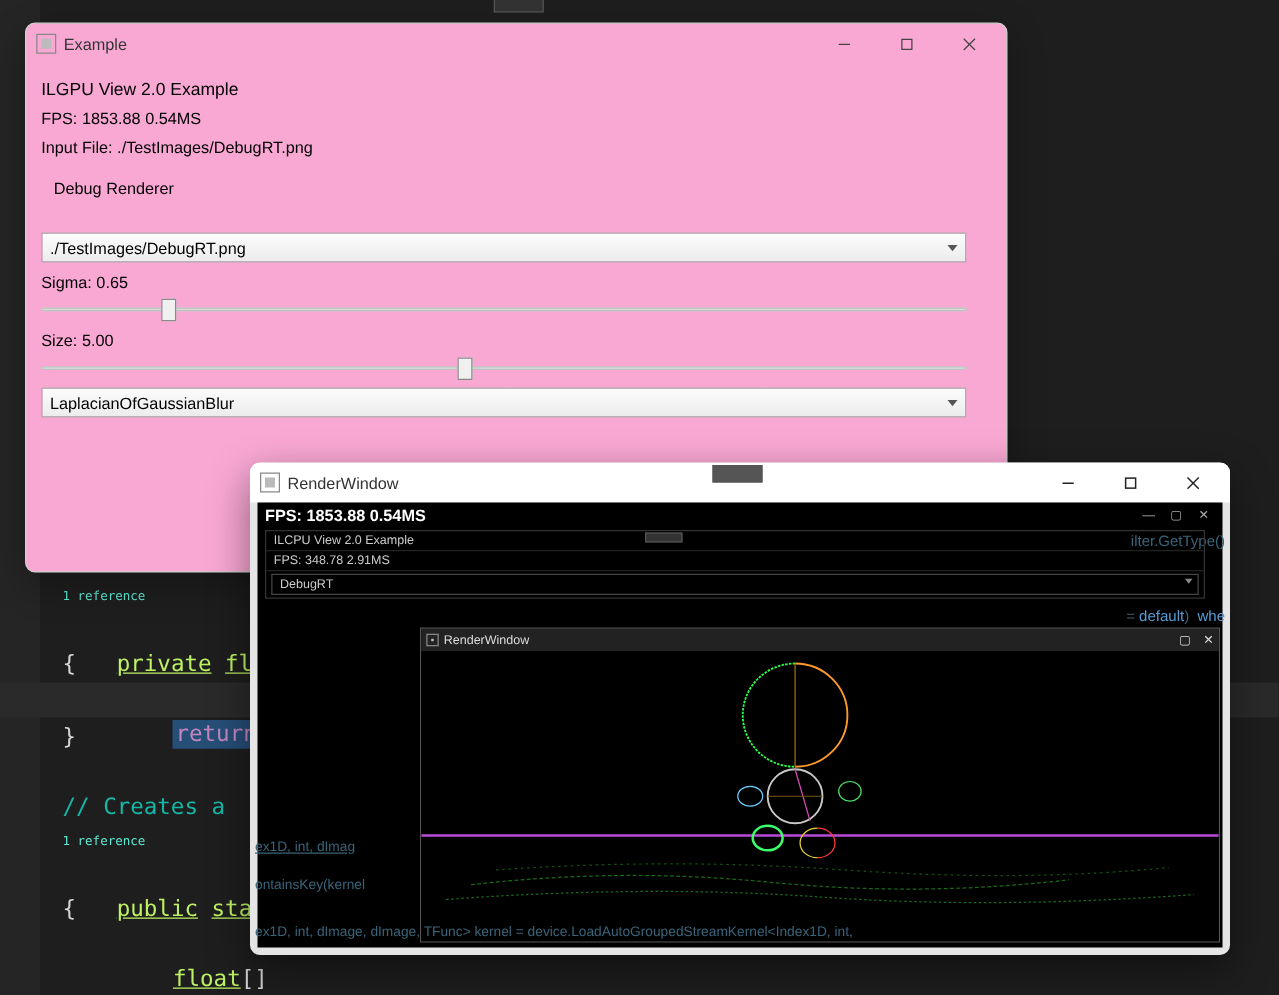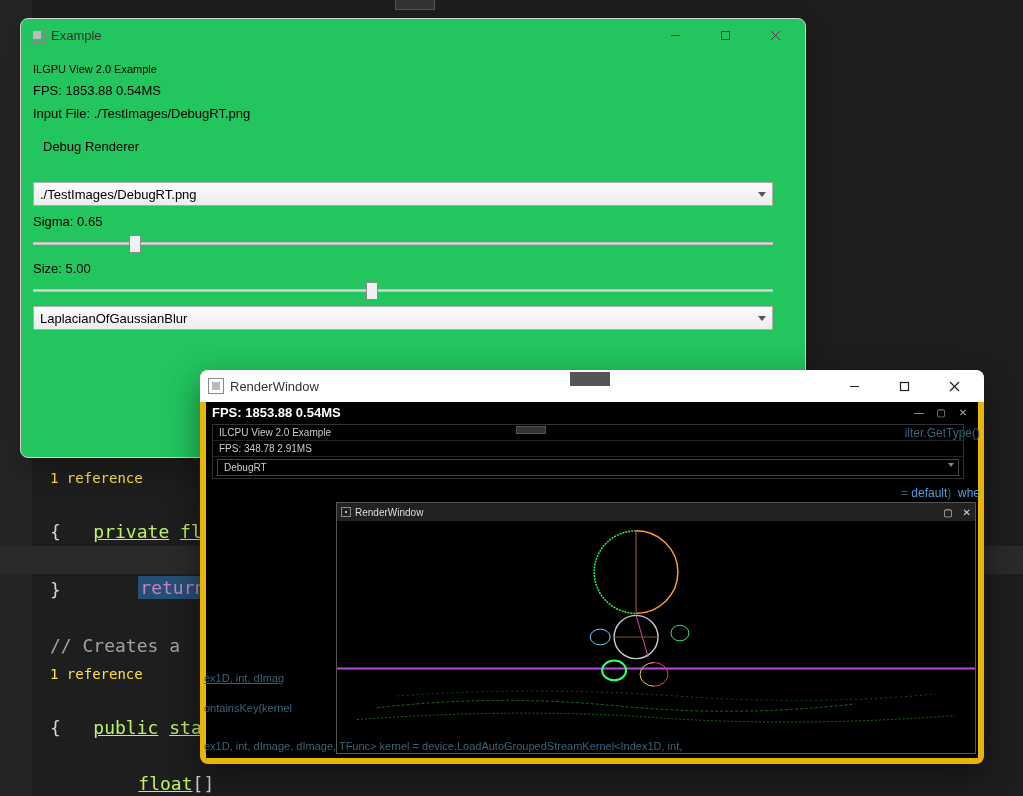--- a/index.html
+++ b/index.html
@@ -25,39 +25,39 @@
   }
   .code-bg .line { position: absolute; left: 50px; }
   .gutter-stripe {
     position: absolute;
     left: 0; top: 0; width: 32px; height: 100%;
     background: #252526;
   }
   .kw-pink { color: #c586c0; }
   .kw-blue { color: #bef264; text-decoration: underline; }
   .type-teal { color: #4ec9b0; }
-  .codelens { color: #fde047; font-size: 14px; }
-  .comment-green { color: #a3a3a3; }
+  .codelens { color: #5eead4; font-size: 10px; }
+  .comment-green { color: #14b8a6; }
   .sel-hl { background:#264f78; }
   .current-line-bg {
     position: absolute; left: 0; width: 100%; height: 28px;
     background: #2a2a2a;
   }
   .tab-indicator {
     position:absolute;
     width:40px; height:14px;
     background:#333; border:1px solid #555;
   }
 
   
   .win-example {
     position: absolute;
     left: 20px; top: 18px;
     width: 786px; height: 440px;
-    background: #22c55e;
+    background: #f9a8d4;
     border: 1px solid #d0d0d0;
     border-radius: 8px;
     box-shadow: 0 10px 30px rgba(0,0,0,.3);
     color: #000;
     font-size: 13px;
   }
   .titlebar {
     height: 32px;
     display: flex;
     align-items: center;
@@ -110,21 +110,21 @@
   .slider-track .thumb{
     position:absolute; top:2px; width:12px; height:18px;
     background:#f0f0f0; border:1px solid #8a8a8a;
   }
 
   
   .win-render {
     position:absolute;
     left: 200px; top: 370px;
     width: 784px; height: 394px;
-    background:#eab308;
+    background:#e5e5e5;
     border-radius:8px;
     box-shadow: 0 12px 34px rgba(0,0,0,.45);
     overflow:hidden;
   }
   .win-render .titlebar { background:#fff; }
   .win-render .content{
     position:absolute; left:6px; right:6px; top:32px; bottom:6px;
     background:#000;
     color:#fff;
   }
@@ -215,21 +215,21 @@
         </svg>
       </div>
     <div class="tb-btn">
         <svg viewBox="0 0 11 11">
           <line x1="1" y1="1" x2="10" y2="10" stroke="#444"></line>
           <line x1="10" y1="1" x2="1" y2="10" stroke="#444"></line>
         </svg>
       </div>
   </div>
   <div class="body">
-    <div class="label-row" style="margin-top:6px; font-size:11px;">ILGPU View 2.0 Example</div>
+    <div class="label-row" style="margin-top:6px; font-size:14px;">ILGPU View 2.0 Example</div>
     <div class="label-row">FPS: 1853.88 0.54MS</div>
     <div class="label-row">Input File: ./TestImages/DebugRT.png</div>
     <div class="label-row" style="margin:18px 0 28px 10px;">Debug Renderer</div>
     <div class="combo" style="width:740px;">
         <span>./TestImages/DebugRT.png</span>
       </div>
     <div class="label-row">Sigma: 0.65</div>
     <div class="slider-track" style="width:740px;">
       <div class="rail"></div>
         <div class="thumb" id="sigma-thumb" style="left: 13%;"></div>

